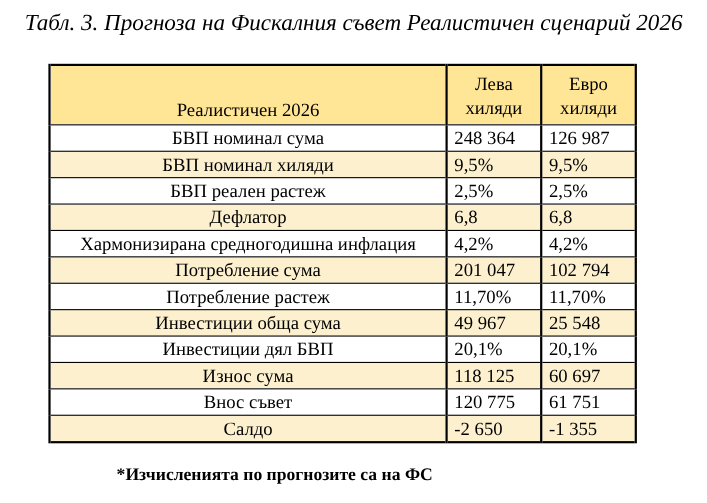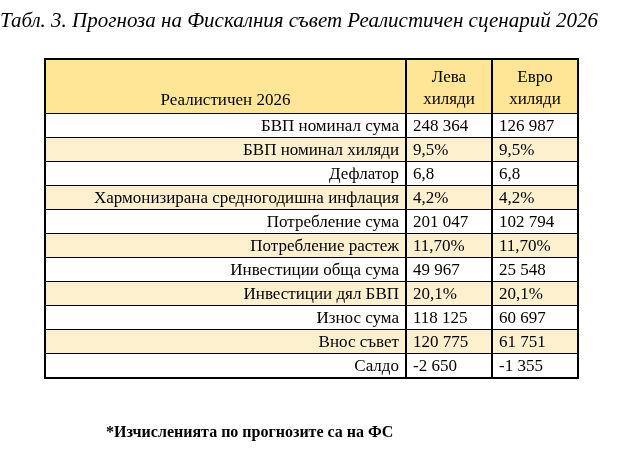--- a/index.html
+++ b/index.html
@@ -14,21 +14,21 @@
     width:643px;height:457px;
     background:#ffffff;
     font-family:"Liberation Serif","DejaVu Serif",serif;
     color:var(--text);
     position:relative;
     overflow:hidden;
   }
   .title{
     position:absolute;
     top:7px;left:0;width:100%;
-    text-align:left;
+    text-align:center;
     font-style:italic;
     font-size:21px;
     line-height:26px;
     white-space:nowrap;
   }
   table.forecast{
     position:absolute;
     left:44px;top:58px;
     width:533px;
     border-collapse:collapse;
@@ -51,21 +51,21 @@
     height:54px;
     vertical-align:bottom;
     text-align:center;
     padding-bottom:3px;
   }
   .forecast thead th.colhead{
     white-space:pre-line;
     line-height:22px;
   }
   .forecast td.label{
-    text-align:right;
+    text-align:center;
     margin-left:38px;
   }
   .forecast td.val{
     text-align:left;
     padding-right:7px;
   }
   .forecast tbody tr:nth-child(even) td{
     background:var(--row-shade);
   }
   .footnote{
@@ -100,20 +100,25 @@
   <tbody>
     <tr>
       <td class="label">БВП номинал сума</td>
       <td class="val">248 364</td>
       <td class="val">126 987</td>
     </tr>
     <tr>
       <td class="label">БВП номинал хиляди</td>
       <td class="val">9,5%</td>
       <td class="val">9,5%</td>
+    </tr>
+    <tr>
+      <td class="label">БВП реален растеж</td>
+      <td class="val">2,5%</td>
+      <td class="val">2,5%</td>
     </tr>
     <tr>
       <td class="label">Дефлатор</td>
       <td class="val">6,8</td>
       <td class="val">6,8</td>
     </tr>
     <tr>
       <td class="label">Хармонизирана средногодишна инфлация</td>
       <td class="val">4,2%</td>
       <td class="val">4,2%</td>

